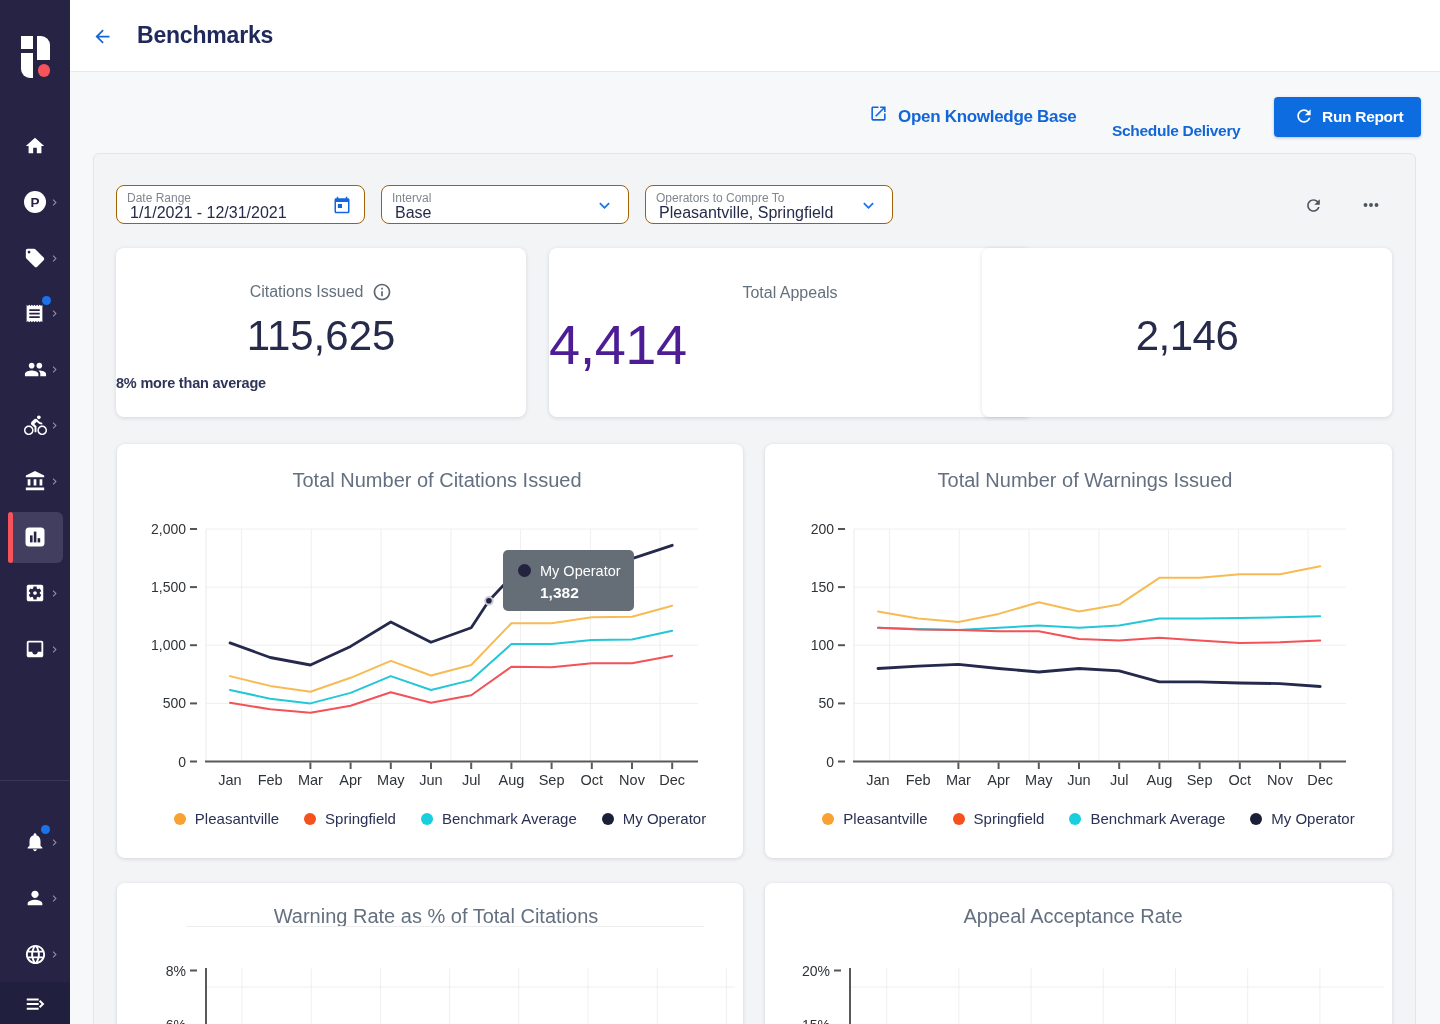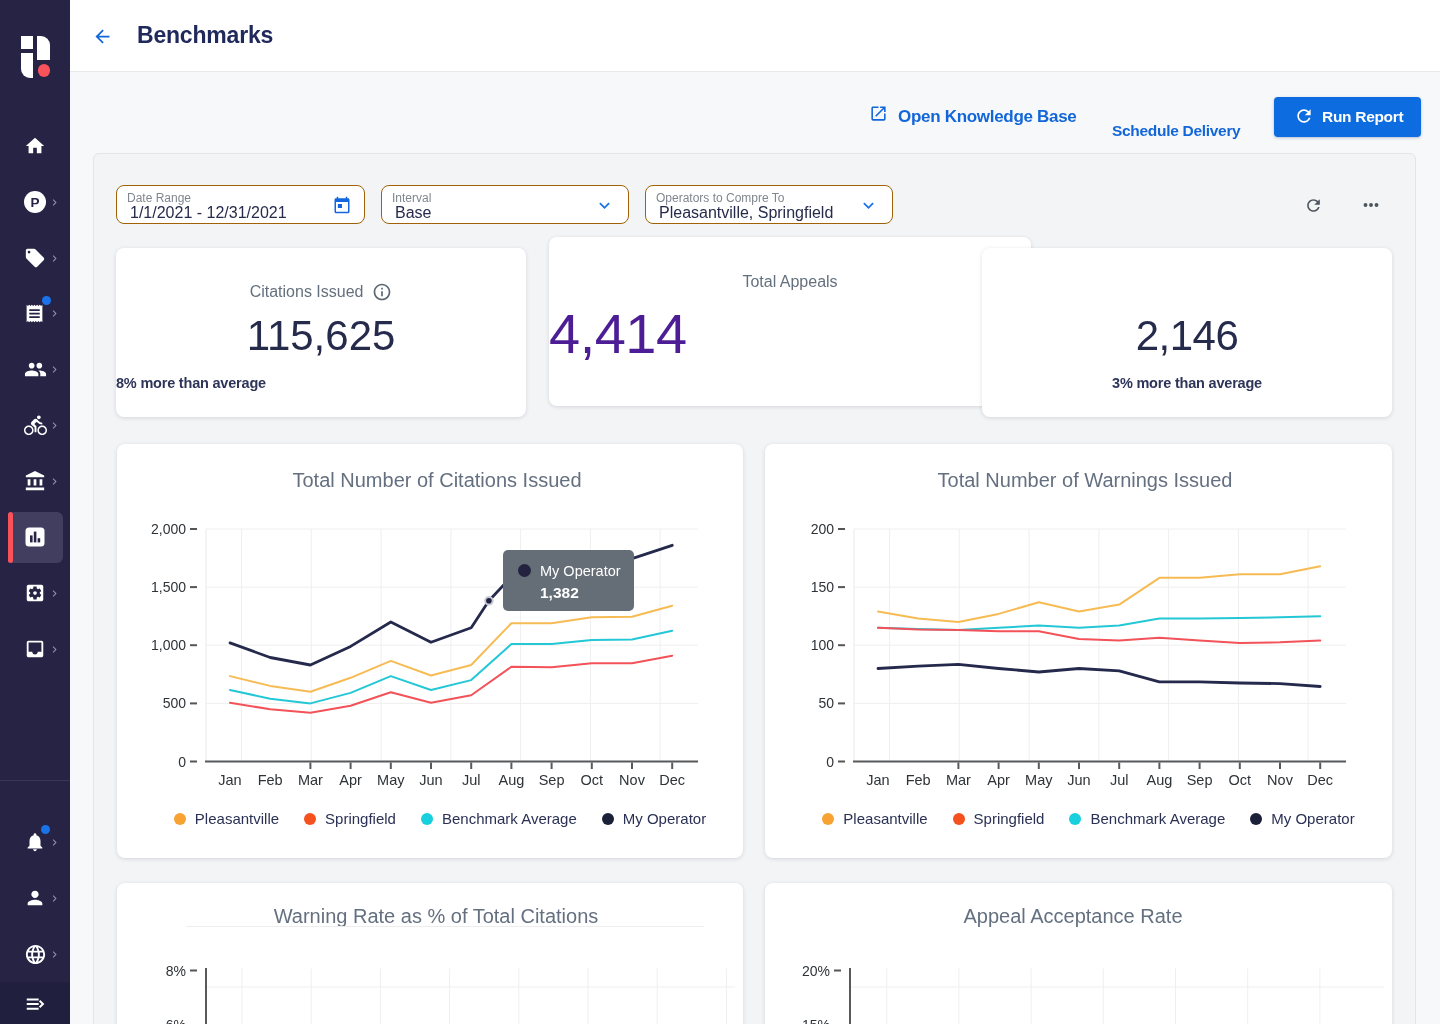--- a/index.html
+++ b/index.html
@@ -159,27 +159,26 @@
     </svg>
 </div>
 
 <div class="card" style="left:116px;top:248px;width:410px;height:169px">
   <div style="position:absolute;left:0;right:0;top:34px;display:flex;justify-content:center;align-items:center;font-size:16px;color:#64707d">Citations Issued&nbsp;&nbsp;<svg width="20" height="20" viewBox="0 0 24 24">
         <path d="M11 7h2v2h-2zm0 4h2v6h-2zm1-9C6.48 2 2 6.48 2 12s4.48 10 10 10 10-4.48 10-10S17.52 2 12 2zm0 18c-4.41 0-8-3.59-8-8s3.59-8 8-8 8 3.59 8 8-3.59 8-8 8z" fill="#5c6670"></path>
       </svg></div>
   <div style="position:absolute;left:0;right:0;top:64px;text-align:center;font-size:42px;color:#262b4b">115,625</div>
   <div style="position:absolute;left:0;right:0;top:127px;text-align:left;font-size:14.5px;letter-spacing:-0.2px;font-weight:bold;color:#2e3559">8% more than average</div>
 </div>
-<div class="card" style="left:549px;top:237px;width:482px;height:169px">
+<div class="card" style="left:549px;top:248px;width:482px;height:169px">
   <div style="position:absolute;left:0;right:0;top:36px;text-align:center;font-size:16px;color:#64707d">Total Appeals</div>
   <div style="position:absolute;left:0;right:0;top:64px;text-align:left;font-size:56px;letter-spacing:-0.5px;color:#4c1d95">4,414</div>
 </div>
 <div class="card" style="left:982px;top:248px;width:410px;height:169px">
   <div style="position:absolute;left:0;right:0;top:64px;text-align:center;font-size:42px;letter-spacing:-0.5px;color:#262b4b">2,146</div>
-  <div style="position:absolute;left:0;right:0;top:127px;text-align:center;font-size:14.5px;letter-spacing:-0.2px;font-weight:bold;color:#2e3559">3% more than average</div>
 </div>
 
 <div class="card" style="left:117px;top:444px;width:626px;height:414px">
   <svg width="626" height="414" viewBox="0 0 626 414" style="position:absolute;left:0;top:0">
       <text x="320" y="43" text-anchor="middle" font-size="20" fill="#647080">Total Number of Citations Issued</text>
       <line x1="124.6" y1="85" x2="124.6" y2="317.5" stroke="#efefef" stroke-width="1"></line>
       <line x1="194.3" y1="85" x2="194.3" y2="317.5" stroke="#efefef" stroke-width="1"></line>
       <line x1="264.1" y1="85" x2="264.1" y2="317.5" stroke="#efefef" stroke-width="1"></line>
       <line x1="333.9" y1="85" x2="333.9" y2="317.5" stroke="#efefef" stroke-width="1"></line>
       <line x1="403.6" y1="85" x2="403.6" y2="317.5" stroke="#efefef" stroke-width="1"></line>

